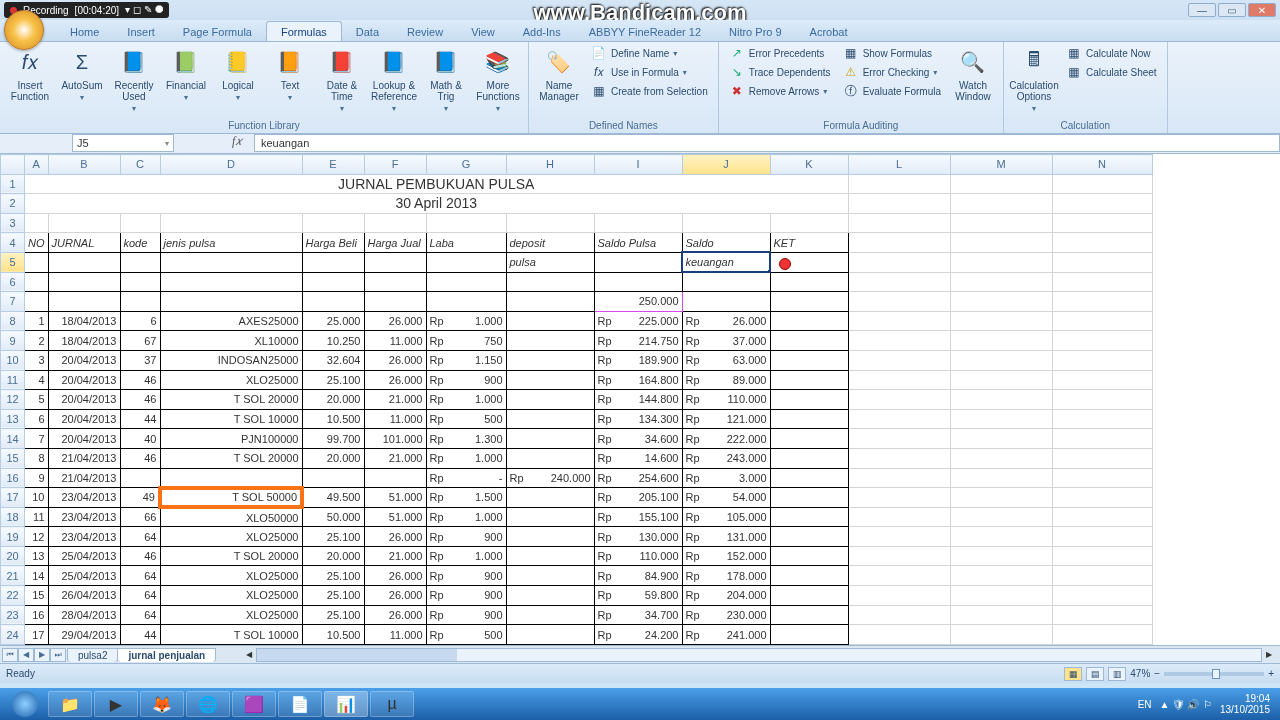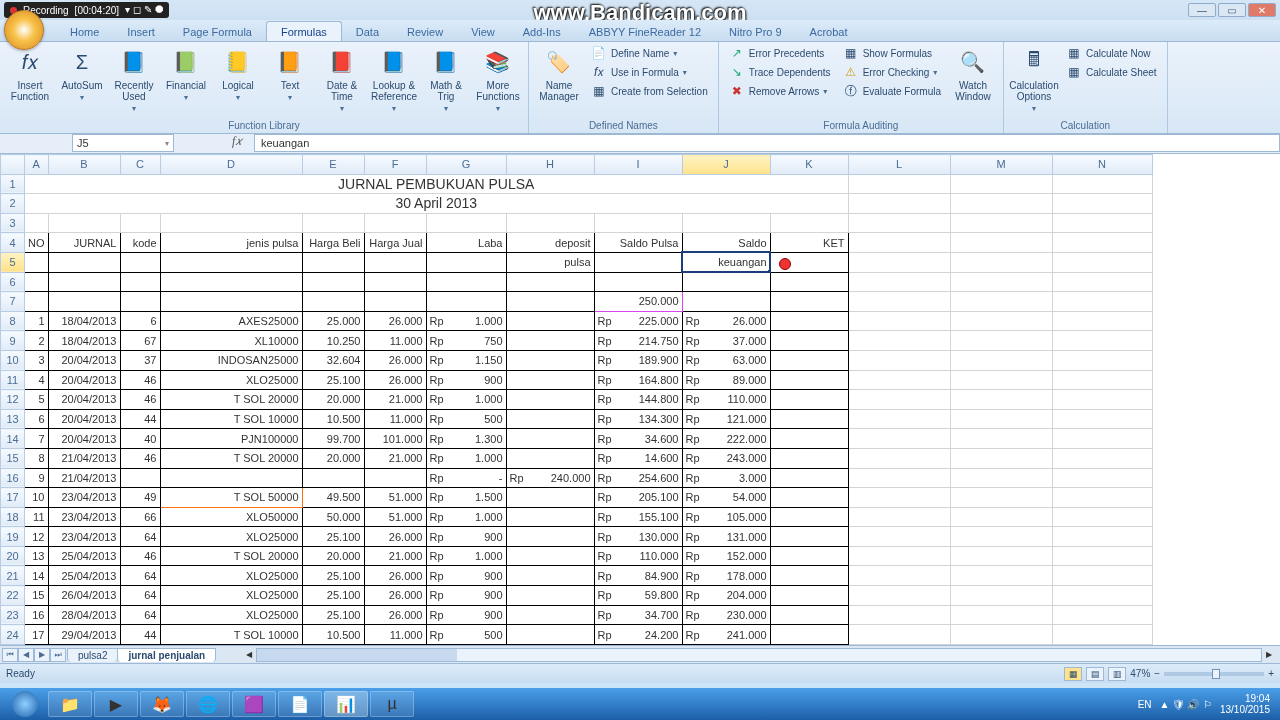--- a/index.html
+++ b/index.html
@@ -42,21 +42,21 @@
 
   
   .sheet-area { height:491px; background:#fff; position:relative; overflow:hidden; display:flex;}
   table.sheet { border-collapse:collapse; table-layout:fixed; font-size:11px;}
   .sheet td, .sheet th { border:1px solid #d4d4d4; height:18px; padding:0 3px; overflow:hidden; white-space:nowrap;}
   .sheet th { background:linear-gradient(#f6faff,#e0ebf7); color:#4a6d93; font-weight:normal; text-align:center; border-color:#b8cde3; position:sticky;}
   .sheet th.rowhdr { width:24px; text-align:center;}
   .sheet .sel-col { background:linear-gradient(#fff3c4,#ffe28a);}
   .sheet .sel-row { background:linear-gradient(#fff3c4,#ffe28a);}
   .num { text-align:right;}
-  .ctr { text-align:right;}
+  .ctr { text-align:left;font-style:italic;}
   .rp-cell { display:flex; justify-content:space-between;}
   .title-row td { border:1px solid #d4d4d4; text-align:center; font-size:14px;}
   .active-cell { outline:2px solid #1a3e7b; outline-offset:-1px; position:relative;}
   .drag-handle { position:absolute; right:-3px; bottom:-3px; width:5px; height:5px; background:#1a3e7b;}
   .cursor-dot{ position:absolute; width:12px; height:12px; border-radius:50%; background:#e33; border:1px solid #900; pointer-events:none;}
 
   
   .sheet-tabs { height:18px; background:#dbe7f3; display:flex; align-items:center; border-top:1px solid #9db9d6;}
   .sheet-nav { display:flex; gap:0; padding:0 2px;}
   .sheet-nav span{ width:16px; height:14px; border:1px solid #9db9d6; background:#eaf2fb; display:flex; align-items:center; justify-content:center; font-size:8px; color:#4a6d93;}
@@ -675,21 +675,21 @@
           <td class="" style="border:1px solid #000"></td>
           <td class=""></td>
           <td class=""></td>
           <td class=""></td>
         </tr>
         <tr class="data">
           <th class="rowhdr">17</th>
           <td class="num" style="border:1px solid #000">10</td>
           <td class="num" style="border:1px solid #000">23/04/2013</td>
           <td class="num" style="border:1px solid #000">49</td>
-          <td class="num" style="border:1px solid #f97316">T SOL 50000</td>
+          <td class="num" style="border:4px solid #f97316">T SOL 50000</td>
           <td class="num" style="border:1px solid #000">49.500</td>
           <td class="num" style="border:1px solid #000">51.000</td>
           <td style="border:1px solid #000">
             <div class="rp-cell">
               <span>Rp</span>
               <span>1.500</span>
             </div>
           </td>
           <td style="border:1px solid #000"></td>
           <td style="border:1px solid #000">

